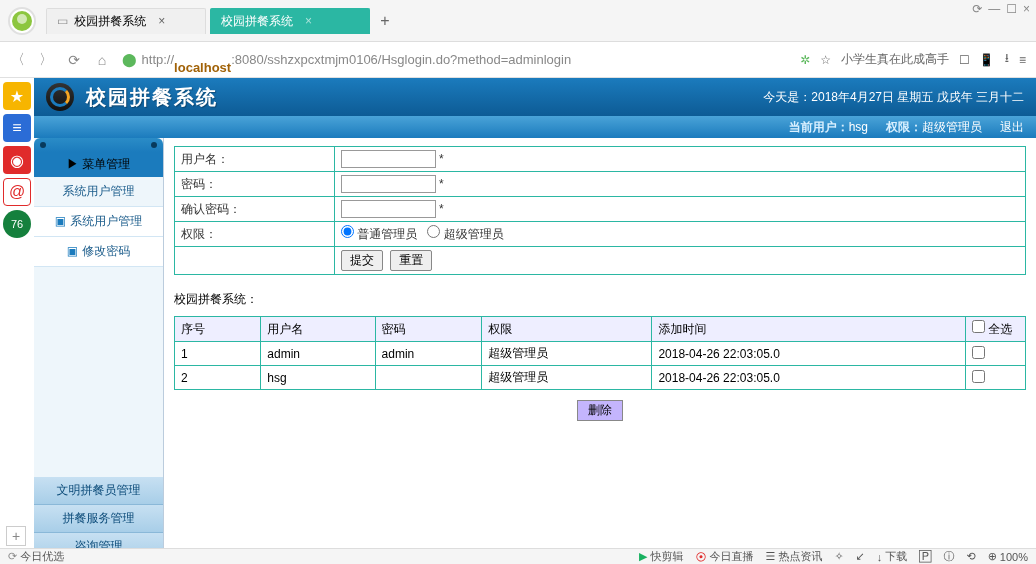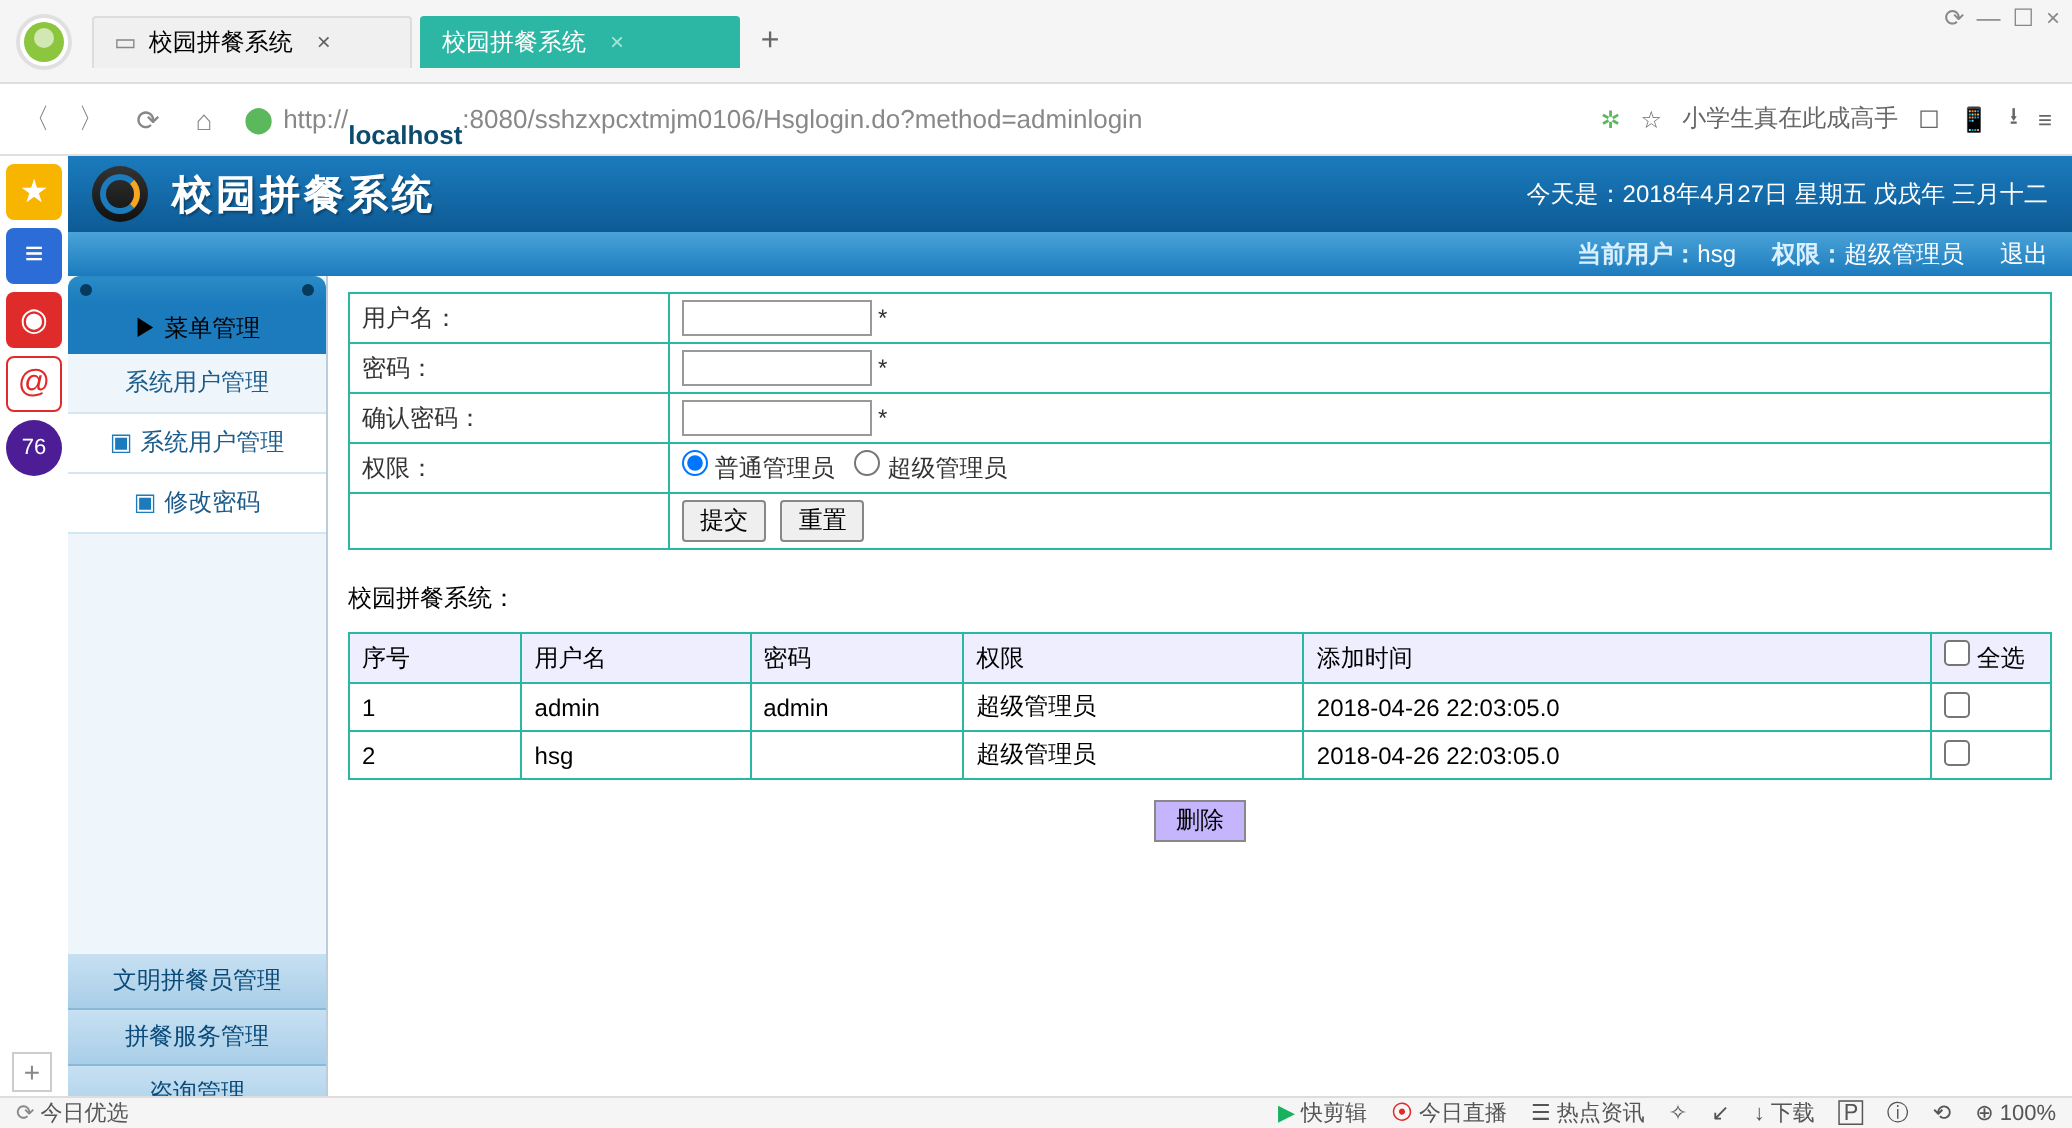--- a/index.html
+++ b/index.html
@@ -12,21 +12,21 @@
 .avatar-inner::after { content: ""; position: absolute; top: 3px; left: 5px; width: 10px; height: 10px; border-radius: 50%; background: #fff; opacity: .6; }
 .tab { height: 26px; padding: 0 10px; display: flex; align-items: center; margin: 0 2px; border-radius: 2px 2px 0 0; font-size: 12px; position: relative; background: #f0f0f0; border: 1px solid #ddd; border-bottom: none; min-width: 160px; }
 .tab.active { background: #2bb7a3; color: #fff; border-color: #2bb7a3; }
 .tab .x { margin-left: 12px; font-size: 12px; opacity: .6; }
 .newtab { width: 26px; height: 26px; display: flex; align-items: center; justify-content: center; font-size: 16px; color: #666; }
 
 .browser-toolbar { height: 36px; display: flex; align-items: center; padding: 0 10px; border-bottom: 1px solid #e0e0e0; gap: 12px; }
 .nav-btn { width: 16px; height: 16px; color: #888; font-size: 14px; display: flex; align-items: center; justify-content: center; cursor: pointer; }
 .url-bar { flex: 1; display: flex; align-items: center; color: #888; font-size: 13px; }
 .url-bar .lock { color: #5cb85c; margin-right: 5px; }
-.url-bar .host { color: #0c4a6e; font-weight: bold; margin-top: 16px; }
+.url-bar .host { color: #a16207; font-weight: bold; margin-top: 16px; }
 .right-tools { display: flex; align-items: center; gap: 10px; color: #666; font-size: 12px; }
 
 .bookmark-bar { height: 26px; display: flex; align-items: center; padding: 0 8px; gap: 12px; font-size: 12px; color: #333; border-bottom: 1px solid #e0e0e0; overflow: hidden; }
 .bookmark-bar .bm { display: flex; align-items: center; gap: 3px; white-space: nowrap; }
 .bm-icon { width: 14px; height: 14px; display: inline-flex; align-items: center; justify-content: center; font-size: 10px; }
 .bm-folder { color: #f5b800; }
 
 
 .side-os { position: absolute; left: 0; top: 78px; width: 34px; bottom: 16px; background: #fff; }
 .side-os .sq { width: 28px; height: 28px; margin: 4px auto; border-radius: 4px; display: flex; align-items: center; justify-content: center; font-size: 16px; color: #fff; }
@@ -182,21 +182,21 @@
 
   <span style="flex:1"></span>
 
 </div>
 
 <div class="side-os">
   <div class="sq" style="background:#f7b500">★</div>
   <div class="sq" style="background:#2b6cd6">≡</div>
   <div class="sq" style="background:#e02b2b">◉</div>
   <div class="sq" style="background:#fff;border:1px solid #e02b2b;color:#e02b2b">@</div>
-  <div class="sq" style="background:#4c1d95;border-radius:50%;font-size:11px">76</div>
+  <div class="sq" style="background:#15803d;border-radius:50%;font-size:11px">76</div>
 </div>
 
 <div class="app">
   <div class="app-header">
     <div class="app-logo"></div>
     <div class="app-title">校园拼餐系统</div>
     <div class="app-date">今天是：2018年4月27日 星期五 戊戌年 三月十二</div>
   </div>
   <div class="app-userbar">
     <span><b>当前用户：</b><span>hsg</span></span>

